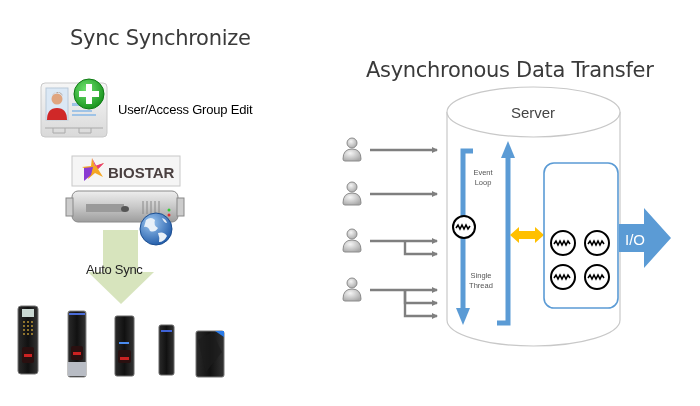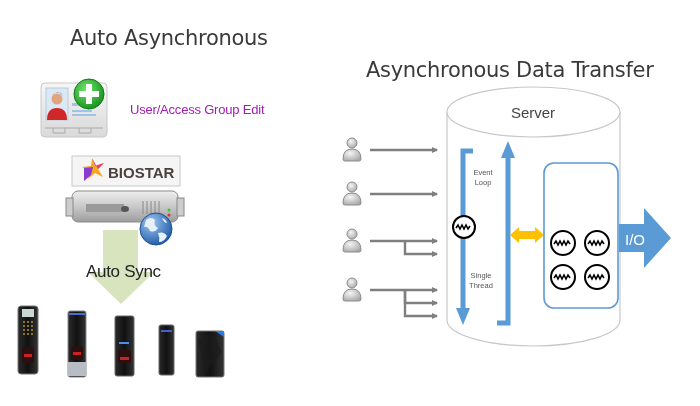--- a/index.html
+++ b/index.html
@@ -2,29 +2,29 @@
 <html><head>
 <meta charset="utf-8">
 <style>
   html, body { margin:0; padding:0; background:#ffffff; }
   body { width:700px; height:406px; position:relative; overflow:hidden;
          font-family:"DejaVu Sans", sans-serif; color:#333; }
   .title { position:absolute; font-size:21px; color:#3a3a3a; letter-spacing:-0.3px; white-space:nowrap; }
   #title-left { left:70px; top:26px; }
   #title-right { left:366px; top:22px;margin-top:36px; }
   .label { position:absolute; white-space:nowrap; }
-  #edit-label { left:130px; top:102px; font-size:13px; color:#a21caf; font-family:"Liberation Sans", sans-serif; font-weight:500; letter-spacing:-0.2px;text-align:center;}
-  #sync-label { left:86px; top:262px; font-size:17px; color:#222; font-family:"Liberation Sans", sans-serif; letter-spacing:-0.3px;text-align:center;}
+  #edit-label { left:118px; top:102px; font-size:13px; color:#000000; font-family:"Liberation Sans", sans-serif; font-weight:500; letter-spacing:-0.2px;text-align:center;}
+  #sync-label { left:86px; top:262px; font-size:13px; color:#222; font-family:"Liberation Sans", sans-serif; letter-spacing:-0.3px;text-align:center;}
   svg { position:absolute; left:0; top:0; }
   .small { font-family:"Liberation Sans", sans-serif; font-size:7.5px; fill:#555; }
 </style>
 </head>
 <body>
 
-<div class="title" id="title-left">Auto Asynchronous</div>
+<div class="title" id="title-left">Sync Synchronize</div>
 <div class="title" id="title-right">Asynchronous Data Transfer</div>
 
 <svg width="700" height="406" viewBox="0 0 700 406">
   <defs>
     <linearGradient id="cardG" x1="0" y1="0" x2="0" y2="1">
       <stop offset="0" stop-color="#f6f6f6"></stop>
         <stop offset="1" stop-color="#d9d9d9"></stop>
     </linearGradient>
     <radialGradient id="plusG" cx="0.4" cy="0.35" r="0.7">
       <stop offset="0" stop-color="#6fe36f"></stop>

